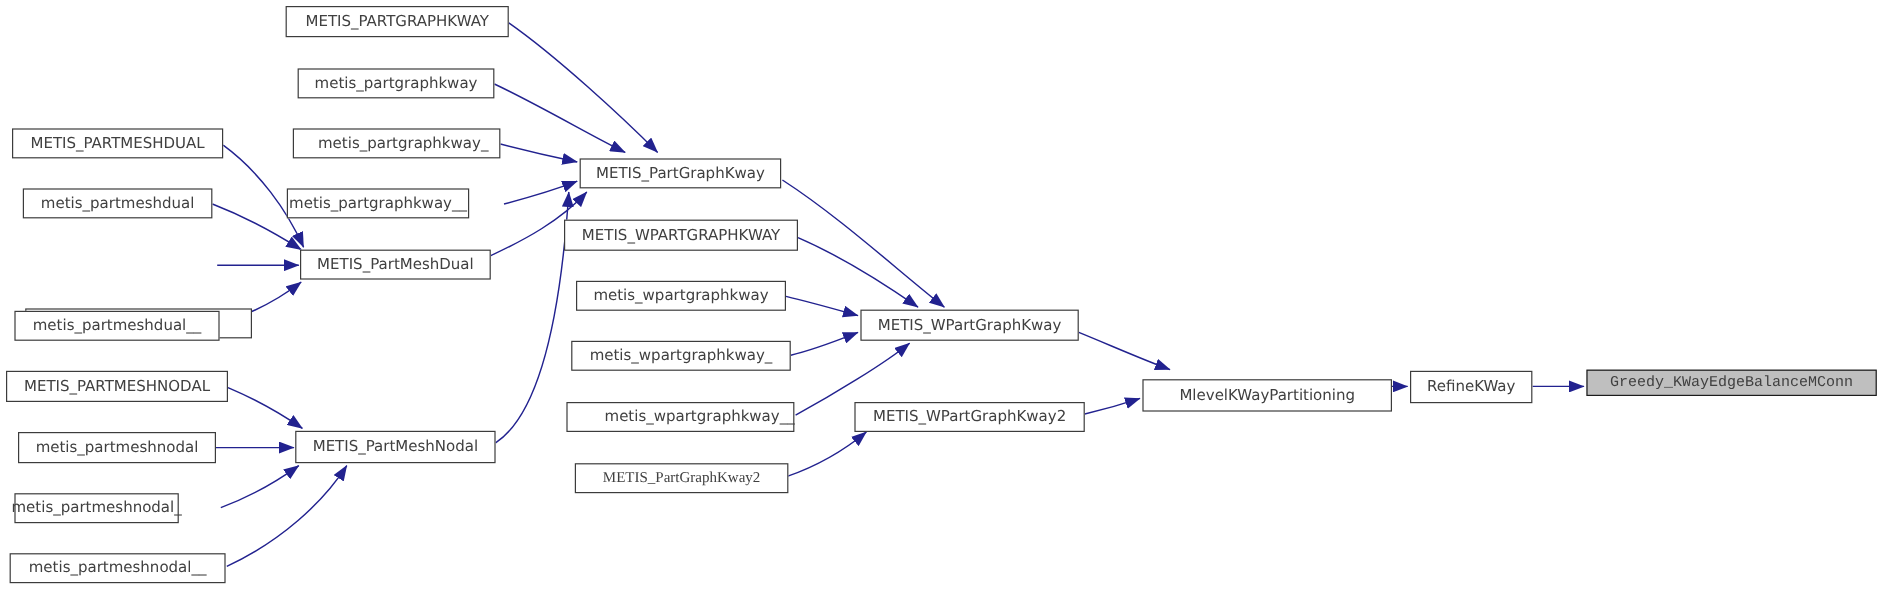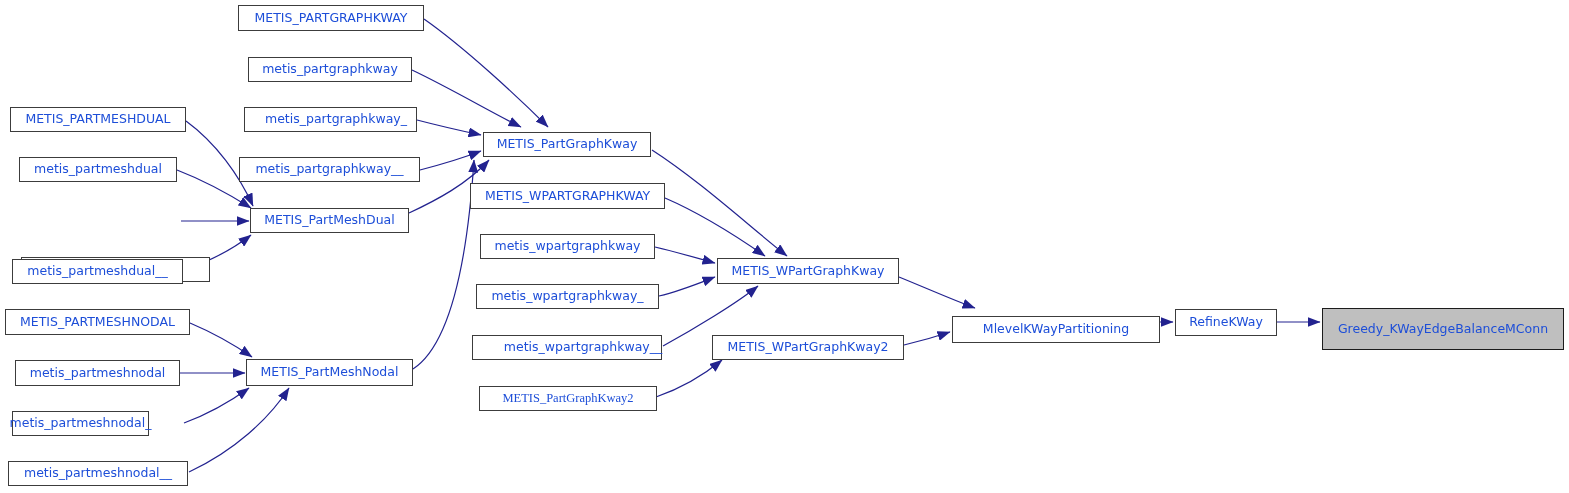--- a/index.html
+++ b/index.html
@@ -20,21 +20,21 @@
     left: 0;
     top: 0;
     width: 1569px;
     height: 493px;
   }
   .node {
     position: absolute;
     box-sizing: border-box;
     border: 1.5px solid #3c3c3c;
     background: #ffffff;
-    color: #1d4ed8;
+    color: #404040;
     font-size: 12.5px;
     line-height: 1;
     display: flex;
     align-items: center;
     justify-content: center;
     white-space: nowrap;
     cursor: pointer;
   }
   .node.highlighted {
     background: #bfbfbf;
@@ -80,36 +80,36 @@
         <path d="M899,277 C926,288 953,300 975,308" class="edge" stroke="#22228f" marker-end="url(#arrowhead)"></path>
         <path d="M904,345 C921,341 935,337 950,332" class="edge" stroke="#22228f" marker-end="url(#arrowhead)"></path>
         <path d="M1128,322 L1173,322" class="edge" stroke="#22228f" marker-end="url(#arrowhead)"></path>
         <path d="M1277,322 L1320,322" class="edge" stroke="#22228f" marker-end="url(#arrowhead)"></path>
       </g>
   </svg>
   <div id="nodes">
       <div class="node" style="left: 238px; top: 5px; width: 186px; height: 26px;">METIS_PARTGRAPHKWAY</div>
       <div class="node" style="left: 248px; top: 57px; width: 164px; height: 25px;">metis_partgraphkway</div>
       <div class="node" style="left: 244px; top: 107px; width: 173px; height: 25px; padding-left: 11px;">metis_partgraphkway_</div>
-      <div class="node" style="left: 239px; top: 157px; width: 181px; height: 25px;">metis_partgraphkway__</div>
+      <div class="node" style="left: 239px; top: 157px; width: 152px; height: 25px;">metis_partgraphkway__</div>
       <div class="node" style="left: 10px; top: 107px; width: 176px; height: 25px;">METIS_PARTMESHDUAL</div>
       <div class="node" style="left: 19px; top: 157px; width: 158px; height: 25px;">metis_partmeshdual</div>
       <div class="node" style="left: 21px; top: 209px; width: 189px; height: 25px; margin-top: 48px;">metis_partmeshdual_</div>
       <div class="node" style="left: 12px; top: 259px; width: 171px; height: 25px;">metis_partmeshdual__</div>
       <div class="node" style="left: 250px; top: 208px; width: 159px; height: 25px;">METIS_PartMeshDual</div>
       <div class="node" style="left: 483px; top: 132px; width: 168px; height: 25px;">METIS_PartGraphKway</div>
       <div class="node" style="left: 470px; top: 183px; width: 195px; height: 26px;">METIS_WPARTGRAPHKWAY</div>
       <div class="node" style="left: 480px; top: 234px; width: 175px; height: 25px;">metis_wpartgraphkway</div>
       <div class="node" style="left: 476px; top: 284px; width: 183px; height: 25px;">metis_wpartgraphkway_</div>
       <div class="node" style="left: 472px; top: 335px; width: 190px; height: 25px; padding-left: 32px;">metis_wpartgraphkway__</div>
       <div class="node" style="left: 5px; top: 309px; width: 185px; height: 26px;">METIS_PARTMESHNODAL</div>
       <div class="node" style="left: 15px; top: 360px; width: 165px; height: 26px;">metis_partmeshnodal</div>
       <div class="node" style="left: 12px; top: 411px; width: 137px; height: 25px;">metis_partmeshnodal_</div>
       <div class="node" style="left: 8px; top: 461px; width: 180px; height: 25px;">metis_partmeshnodal__</div>
       <div class="node" style="left: 246px; top: 359px; width: 167px; height: 27px;">METIS_PartMeshNodal</div>
       <div class="node" style="left: 717px; top: 258px; width: 182px; height: 26px;">METIS_WPartGraphKway</div>
       <div class="node" style="left: 712px; top: 335px; width: 192px; height: 25px;">METIS_WPartGraphKway2</div>
       <div class="node" style="left: 479px; top: 386px; width: 178px; height: 25px; font-family: Liberation Serif, serif;">METIS_PartGraphKway2</div>
       <div class="node" style="left: 952px; top: 316px; width: 208px; height: 27px;">MlevelKWayPartitioning</div>
       <div class="node" style="left: 1175px; top: 309px; width: 102px; height: 27px;">RefineKWay</div>
-      <div class="node highlighted" style="left: 1322px; top: 308px; width: 242px; height: 42px;">Greedy_KWayEdgeBalanceMConn</div>
+      <div class="node highlighted" style="left: 1322px; top: 308px; width: 242px; height: 22px; font-family: Liberation Mono, monospace;">Greedy_KWayEdgeBalanceMConn</div>
     </div>
 </div>
 
 </body></html>

